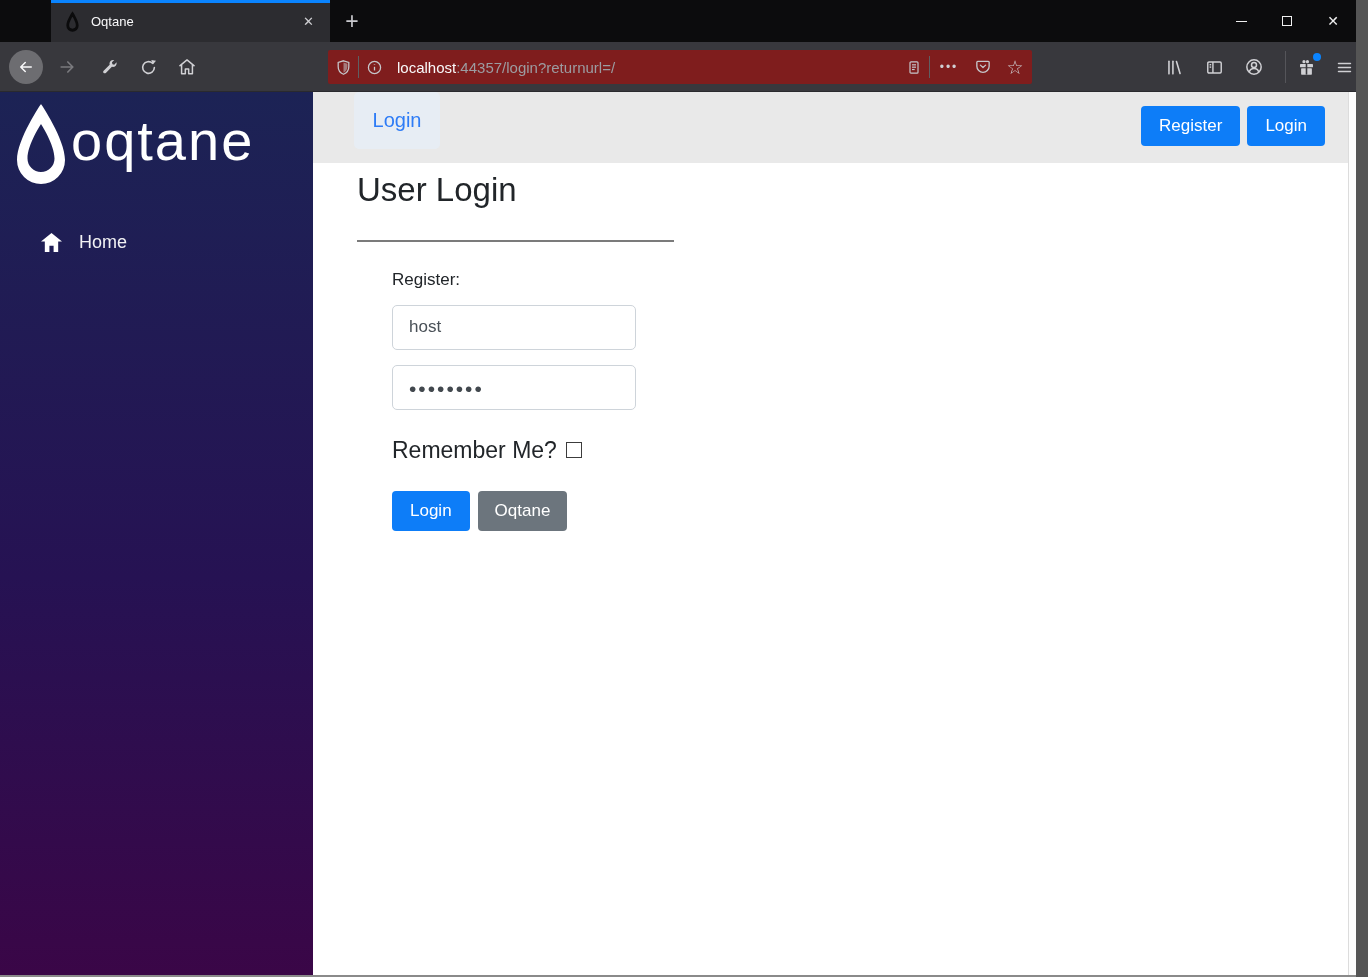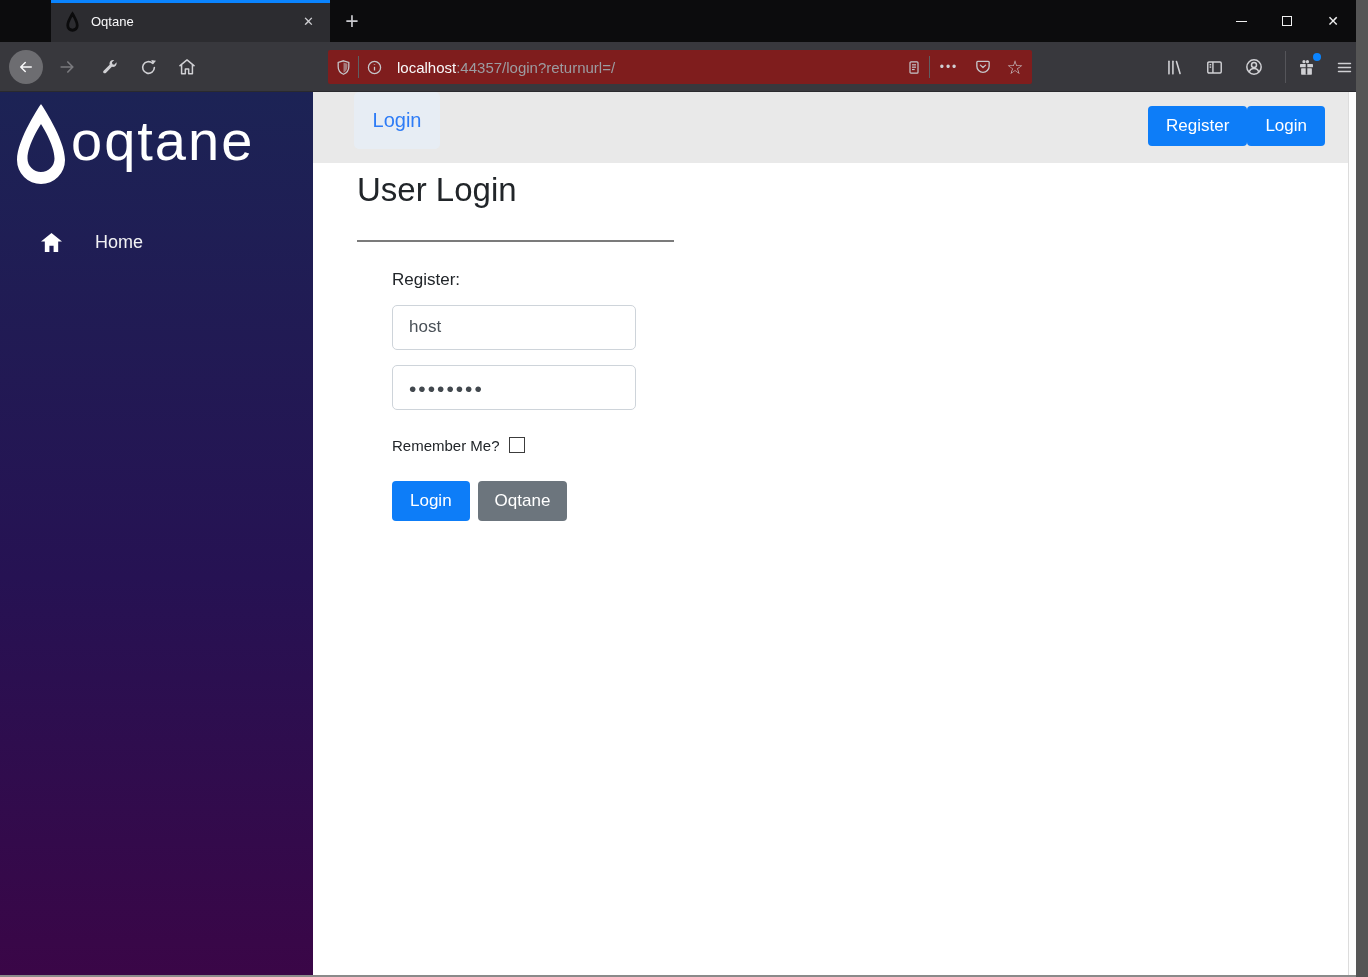--- a/index.html
+++ b/index.html
@@ -52,48 +52,48 @@
   
   .content{ position:absolute; top:92px; left:0; right:0; bottom:0; display:flex; }
 
   .sidebar{
     width:313px; flex-shrink:0; color:#fff;
     background:linear-gradient(180deg, var(--sidebar-top,#1c2355) 0%, #261253 55%, var(--sidebar-bottom,#3a0647) 100%);
   }
   .logo-row{ display:flex; align-items:center; margin:11px 0 0 16px; }
   .logo-text{ font-size:56px; letter-spacing:2px; color:#fff; margin-left:5px; line-height:1; padding-bottom:6px; }
   .home-row{ display:flex; align-items:center; margin-top:47px; padding-left:40px; cursor:pointer; }
-  .home-label{ font-size:18px; color:#f2f2f4; margin-left:32px; }
+  .home-label{ font-size:18px; color:#f2f2f4; margin-left:16px; }
 
   .page{ flex:1; background:#fff; display:flex; flex-direction:column; position:relative; }
   .page-header{ height:71px; background:var(--header-bg,#e9e9e9); position:relative; flex-shrink:0; }
   .login-tile{
     position:absolute; left:41px; top:0; width:86px; height:57px;
     background:#e7edf4; border-radius:5px; display:flex; align-items:center; justify-content:center;
   }
   .login-tile span{ color:var(--link-blue,#2e7cf6); font-size:20px; }
-  .auth-buttons{ position:absolute; right:23px; top:14px; display:flex; }
+  .auth-buttons{ position:absolute; right:23px; top:14px; display:flex; gap:7px; }
   .btn{ border:none; border-radius:4px; font-size:17px; font-family:inherit; color:#fff; cursor:pointer; }
   .btn-primary{ background:var(--primary,#0d7df8); padding:10px 18px; }
   .btn-secondary{ background:var(--secondary,#6c757d); padding:10px 17px; }
 
   .page-body{ padding:7px 0 0 44px; }
   .page-title{ font-size:33px; font-weight:500; color:#212529; line-height:1.2; }
   .title-rule{ width:317px; border:none; border-top:2px solid #7b7b7b; margin-top:30px; }
 
   .login-form{ margin-left:35px; }
   .field-label{ display:block; font-size:17px; color:#212529; margin-top:28px; }
   .text-input{
     display:block; width:244px; height:45px; margin-top:15px;
     border:1px solid #ced4da; border-radius:5px; padding:0 16px;
     font-size:17px; color:#495057; font-family:inherit; background:#fff; outline:none;
   }
   .pw-input{ font-size:21px; letter-spacing:2px; color:#42484e; padding-top:4px; }
   .remember-row{ display:flex; align-items:center; margin-top:27px; }
-  .remember-label{ font-size:15px; color:#212529; }
+  .remember-label{ font-size:23px; color:#212529; }
   .checkbox{
     appearance:none; -webkit-appearance:none; width:16px; height:16px; margin-left:9px;
     border:1px solid #3c3c3c; background:#fff; cursor:pointer;
   }
   .form-buttons{ display:flex; gap:8px; margin-top:27px; }
 
   .scroll-strip{ width:8px; flex-shrink:0; background:#fdfdfd; border-left:1px solid #dcdcdc; }
 </style>
 </head>
 <body>

